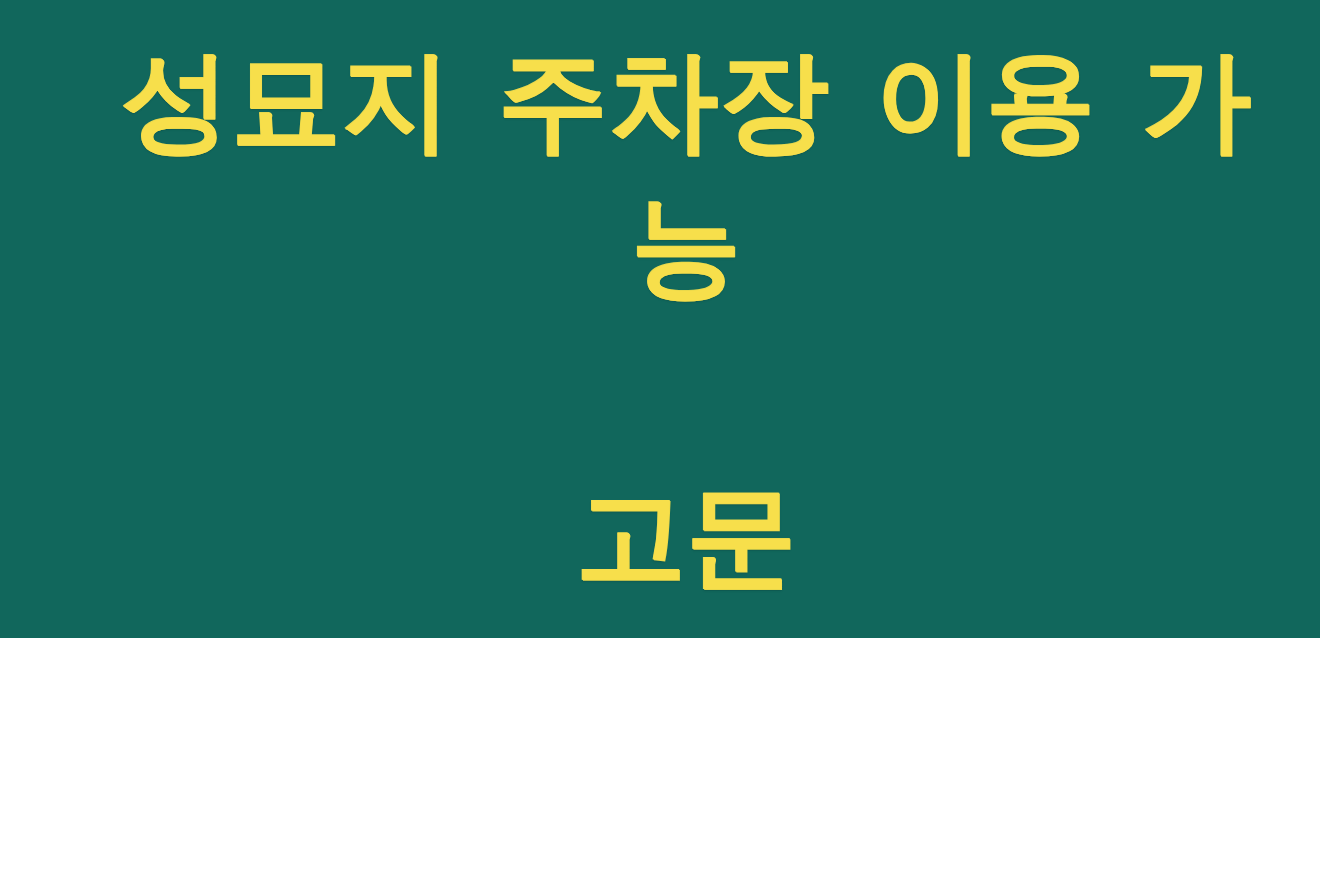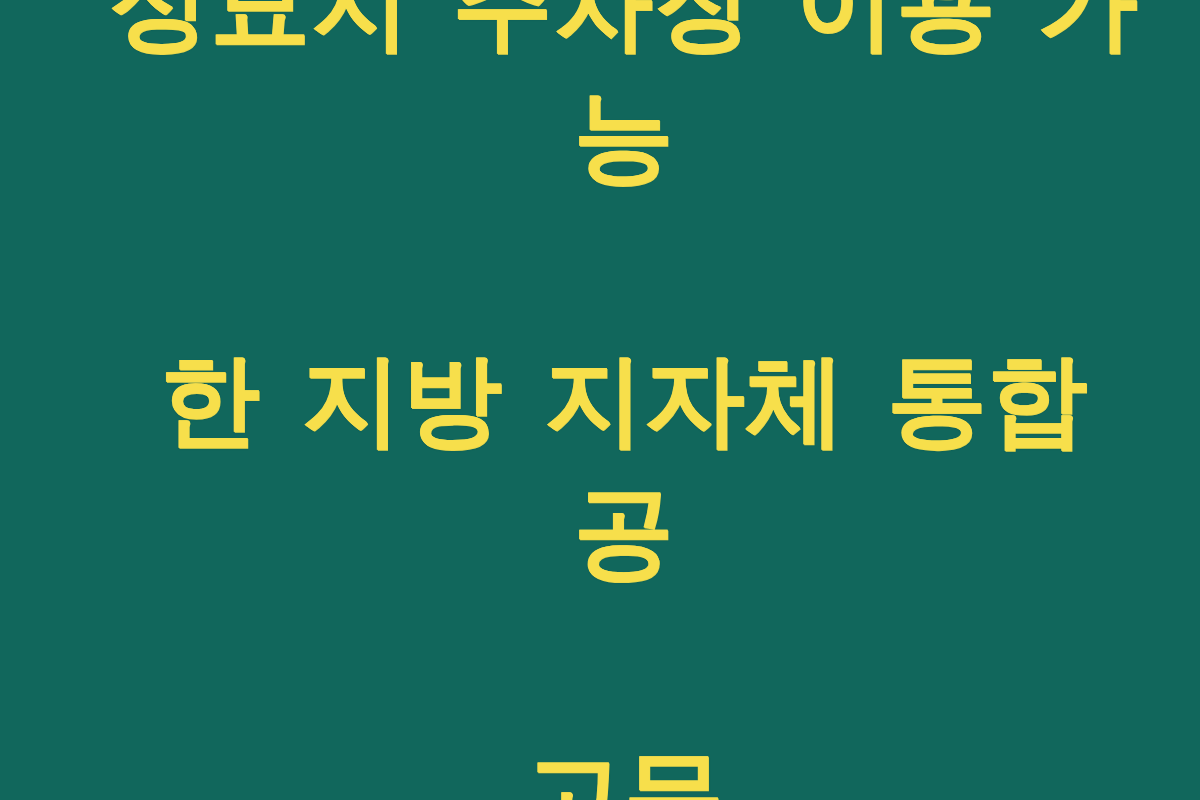--- a/index.html
+++ b/index.html
@@ -12,21 +12,21 @@
     width: 1200px;
     height: 800px;
     overflow: hidden;
     font-family: "DejaVu Sans", sans-serif;
   }
 
   
   #banner {
     position: relative;
     width: 1200px;
-    height: 800px;
+    height: 580px;
     box-sizing: border-box;
     display: flex;
     align-items: center;
     justify-content: center;
     background: #11675C;
     padding-left: 48px;
   }
 
   
   #headline {
@@ -54,17 +54,16 @@
     display: block;
   }
 </style>
 </head>
 <body>
 
 <div id="banner" style="background: rgb(17, 103, 92);">
 
   <h1 id="headline" style="color: rgb(247, 223, 75);">
     <span class="headline-line">성묘지 주차장 이용 가능</span>
-    <span class="headline-line">한 지방 지자체 통합 공</span>
     <span class="headline-line">고문</span>
   </h1>
 
 </div>
 
 </body></html>

